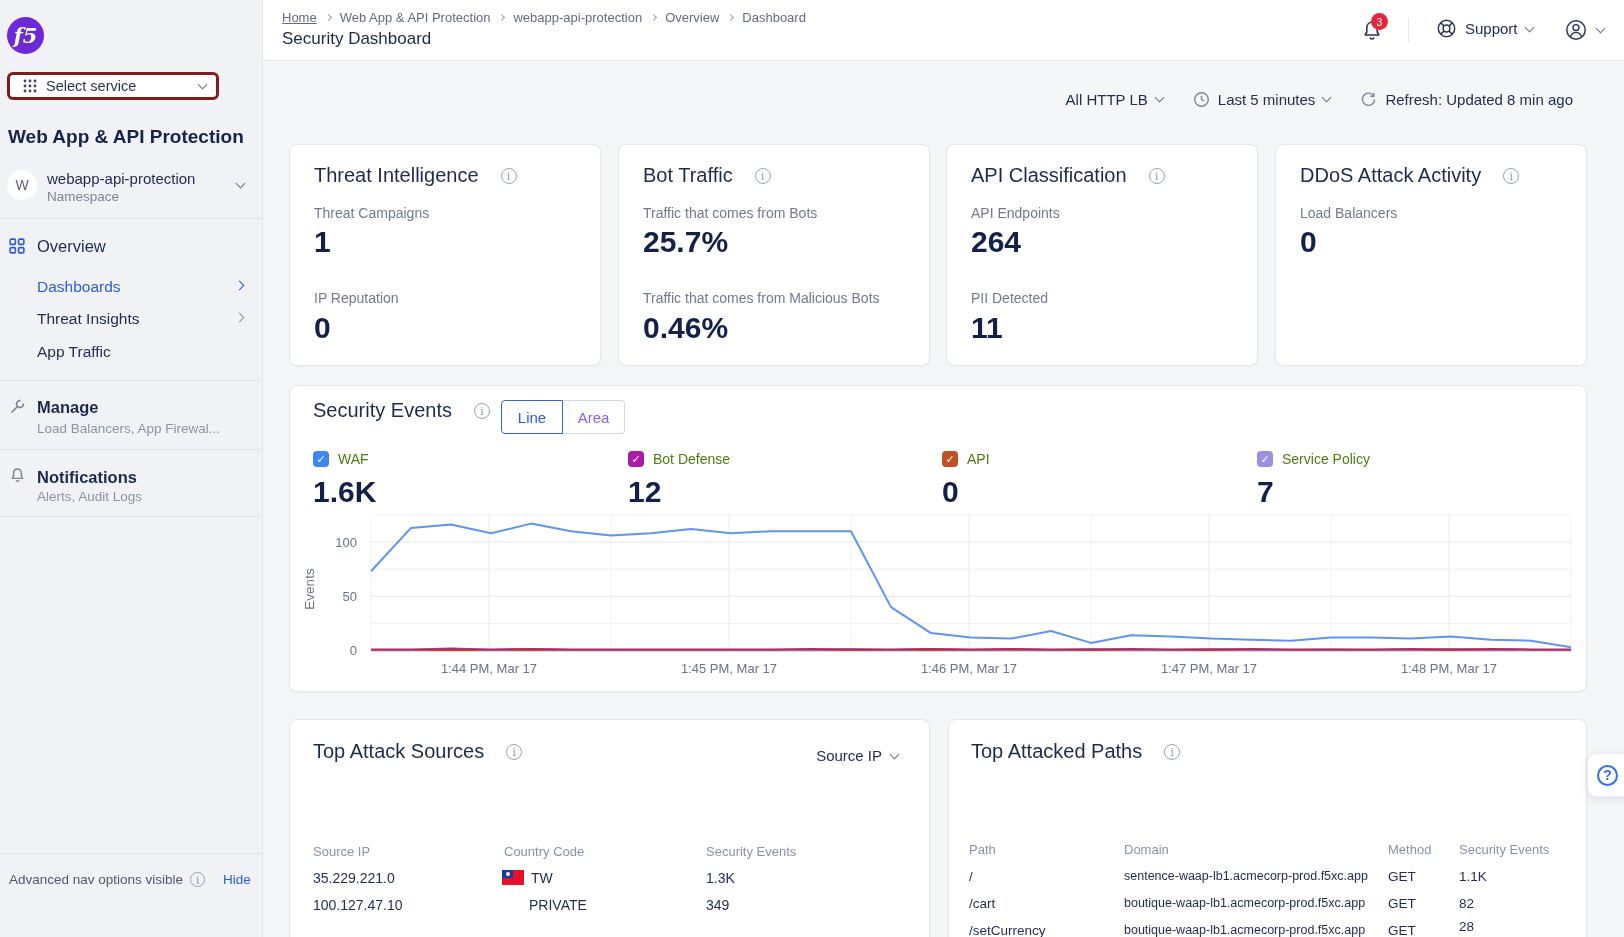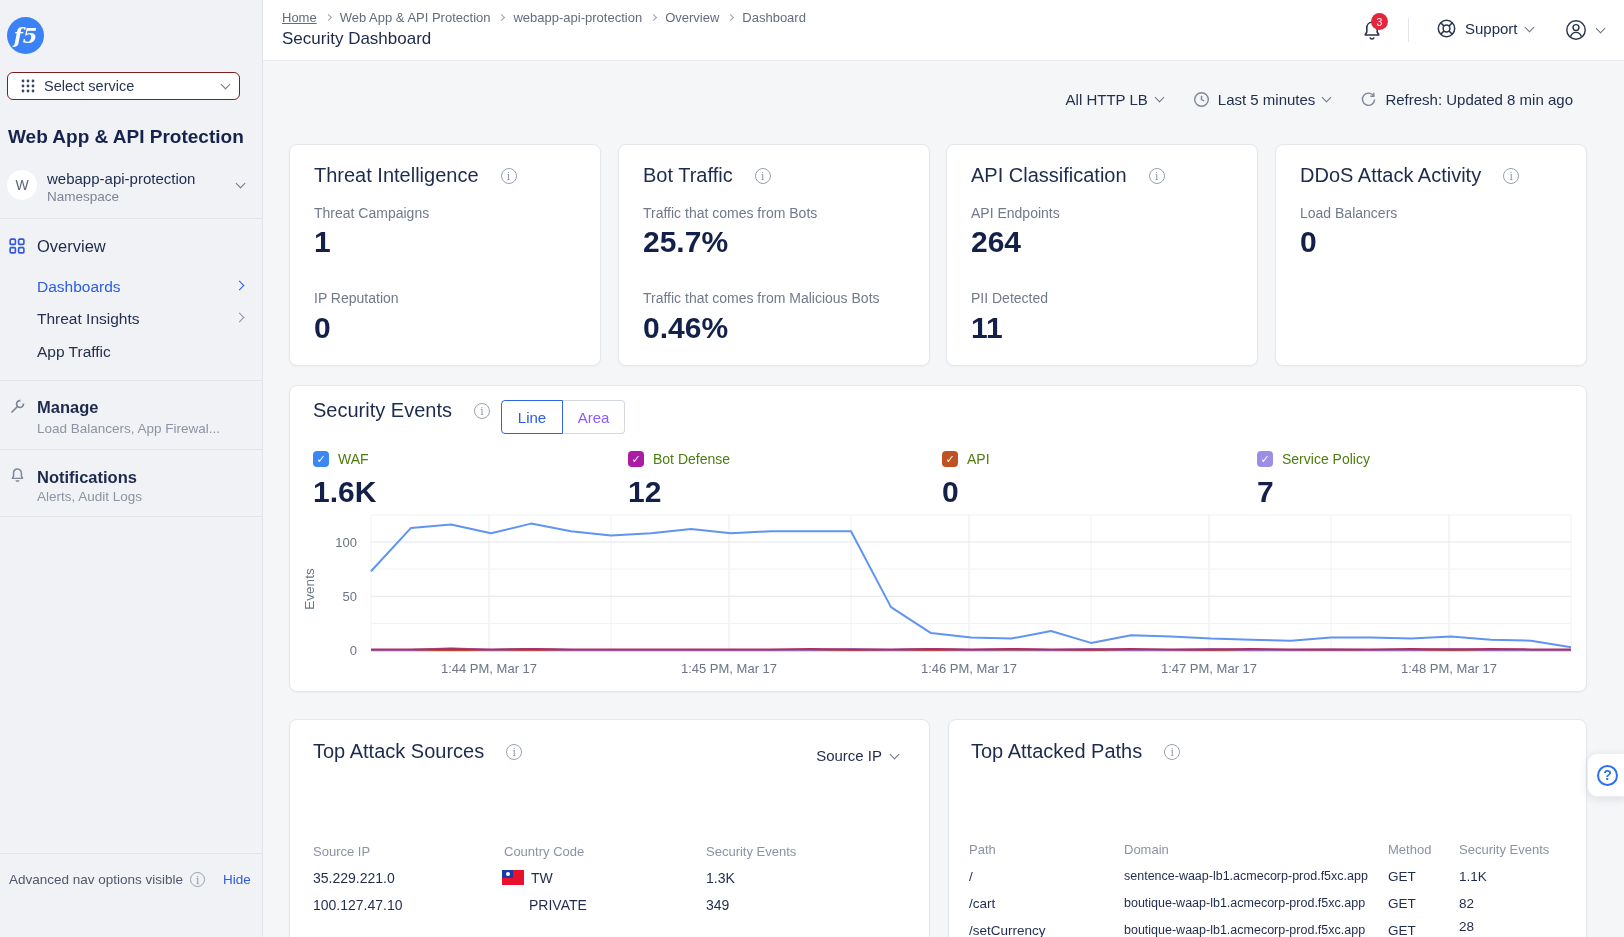--- a/index.html
+++ b/index.html
@@ -1,21 +1,21 @@
 <!DOCTYPE html>
 <html><head>
 <meta charset="utf-8">
 <style>
   * { margin:0; padding:0; box-sizing:border-box; }
   html,body { width:1624px; height:937px; overflow:hidden; font-family:"Liberation Sans",sans-serif; background:#f5f6f8; color:#1e2b4f; }
   .abs { position:absolute; }
   
   #sidebar { position:absolute; left:0; top:0; width:263px; height:937px; background:#f0f2f5; border-right:1px solid #e2e4e9; }
-  .logo { position:absolute; left:7px; top:17px; width:37px; height:37px; border-radius:50%; background:#3b82f6; color:#fff; display:flex; align-items:center; justify-content:center; font-family:"DejaVu Serif",serif; font-style:italic; font-weight:bold; font-size:21px; }
-  .select-box { position:absolute; left:7px; top:72px; width:233px; height:28px; background:#fff; border:1px solid #7f1d1d; border-radius:6px; display:flex; align-items:center; padding:0 10px 0 13px; gap:9px; }
+  .logo { position:absolute; left:7px; top:17px; width:37px; height:37px; border-radius:50%; background:#6d28d9; color:#fff; display:flex; align-items:center; justify-content:center; font-family:"DejaVu Serif",serif; font-style:italic; font-weight:bold; font-size:21px; }
+  .select-box { position:absolute; left:7px; top:72px; width:212px; height:28px; background:#fff; border:3px solid #7f1d1d; border-radius:6px; display:flex; align-items:center; padding:0 10px 0 13px; gap:9px; }
   .select-box .lbl { font-size:14.5px; color:#2a3552; flex:1; }
   .side-title { position:absolute; left:8px; top:126px; font-size:19px; font-weight:bold; color:#16234d; }
   .ns-avatar { position:absolute; left:7px; top:170px; width:30px; height:30px; border-radius:50%; background:#fff; display:flex; align-items:center; justify-content:center; font-size:14px; color:#5a647a; }
   .ns-name { position:absolute; left:47px; top:170px; font-size:15px; color:#1d2a4d; }
   .ns-type { position:absolute; left:47px; top:189px; font-size:13.5px; color:#7c8496; }
   .divider { position:absolute; left:0; width:263px; border-top:1px solid #e0e3e8; }
   .nav-head-icon { position:absolute; left:9px; }
   .nav-head-label { position:absolute; left:37px; font-size:16.5px; color:#1d2a4d; }
   .sub-item { position:absolute; left:37px; font-size:15.5px; color:#24304f; }
   .sub-item.active { color:#2b5ce8; }

